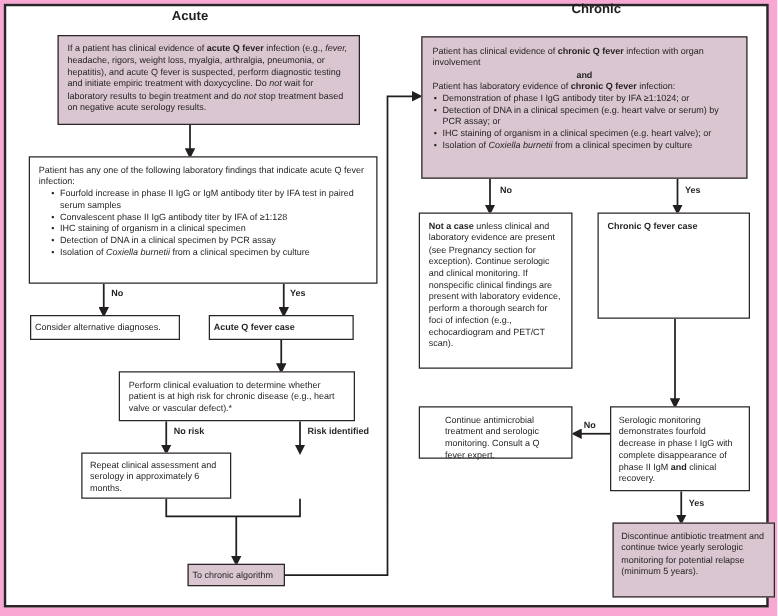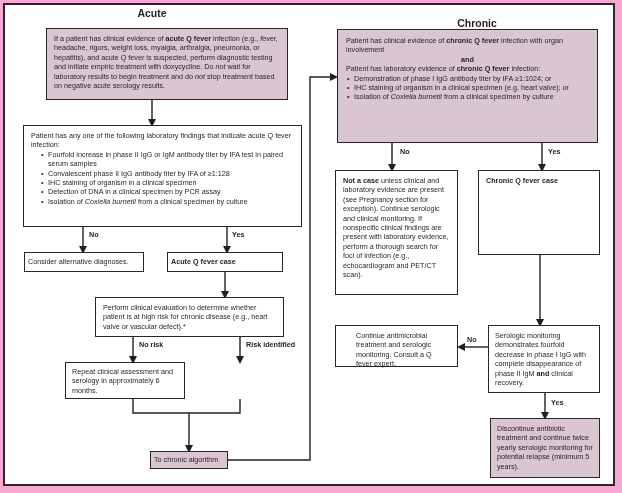--- a/index.html
+++ b/index.html
@@ -57,21 +57,21 @@
       <path d="M228,460 L310,460 L310,77 L331,77" marker-end="url(#ah)"></path>
       <path d="M392,143 L392,165" marker-end="url(#ah)"></path>
       <path d="M542,143 L542,165" marker-end="url(#ah)"></path>
       <path d="M540,255 L540,320" marker-end="url(#ah)"></path>
       <path d="M488,347 L464,347" marker-end="url(#ah)"></path>
       <path d="M545,393 L545,413" marker-end="url(#ah)"></path>
     </g>
   </svg>
 
   <div class="hdr" style="left:92px;top:7px;width:120px;">Acute</div>
-  <div class="hdr" style="left:417px;top:17px;width:120px;">Chronic</div>
+  <div class="hdr" style="left:417px;top:1px;width:120px;">Chronic</div>
 
   <div class="box pink" style="left:46px;top:28px;width:242px;height:72px;">
     <span><span>If a patient has clinical evidence of </span><b>acute Q fever</b><span> infection (e.g., </span><i>fever,</i><span> headache, rigors, weight loss, myalgia, arthralgia, pneumonia, or hepatitis), and acute Q fever is suspected, perform diagnostic testing and initiate empiric treatment with doxycycline. Do </span><i>not</i><span> wait for laboratory results to begin treatment and do </span><i>not</i><span> stop treatment based on negative acute serology results.</span></span>
   </div>
 
   <div class="box" style="left:23px;top:125px;width:279px;height:102px;">
     <div>Patient has any one of the following laboratory findings that indicate acute Q fever infection:</div>
     <div class="lab-blts">
       <div class="blt">Fourfold increase in phase II IgG or IgM antibody titer by IFA test in paired serum samples</div>
       <div class="blt">Convalescent phase II IgG antibody titer by IFA of ≥1:128</div>
@@ -106,20 +106,21 @@
 
   <div class="box pink vcen cen" style="left:150px;top:451px;width:78px;height:18px;border-width:1.8px;">
     <span>To chronic algorithm</span>
   </div>
 
   <div class="box pink" style="left:337px;top:29px;width:261px;height:114px;padding:6px 8px;">
     <div><span>Patient has clinical evidence of </span><b>chronic Q fever</b><span> infection with organ involvement</span></div>
     <div class="cen bold">and</div>
     <div><span>Patient has laboratory evidence of </span><b>chronic Q fever</b><span> infection:</span></div>
     <div class="blt">Demonstration of phase I IgG antibody titer by IFA ≥1:1024; or</div>
+    <div class="blt">Detection of DNA in a clinical specimen (e.g. heart valve or serum) by PCR assay; or</div>
     <div class="blt">IHC staining of organism in a clinical specimen (e.g. heart valve); or</div>
     <div class="blt"><span>Isolation of </span><i>Coxiella burnetii</i><span> from a clinical specimen by culture</span></div>
   </div>
 
   <div class="albl" style="left:400px;top:147px;">No</div>
   <div class="albl" style="left:548px;top:147px;">Yes</div>
 
   <div class="box" style="left:335px;top:170px;width:123px;height:125px;">
     <span><b>Not a case</b><span> unless clinical and laboratory evidence are present (see Pregnancy section for exception). Continue serologic and clinical monitoring. If nonspecific clinical findings are present with laboratory evidence, perform a thorough search for foci of infection (e.g., echocardiogram and PET/CT scan).</span></span>
   </div>
@@ -133,17 +134,17 @@
   </div>
 
   <div class="albl" style="left:467px;top:335px;">No</div>
 
   <div class="box" style="left:488px;top:325px;width:112px;height:68px;padding:5px 6px;">
     <span><span>Serologic monitoring demonstrates fourfold decrease in phase I IgG with complete disappearance of phase II IgM </span><b>and</b><span> clinical recovery.</span></span>
   </div>
 
   <div class="albl" style="left:551px;top:398px;">Yes</div>
 
-  <div class="box pink" style="left:490px;top:418px;width:110px;height:60px;padding:5px 6px;">
+  <div class="box pink" style="left:490px;top:418px;width:130px;height:60px;padding:5px 6px;">
     <span>Discontinue antibiotic treatment and continue twice yearly serologic monitoring for potential relapse (minimum 5 years).</span>
   </div>
 
 </div>
 
 </body></html>

